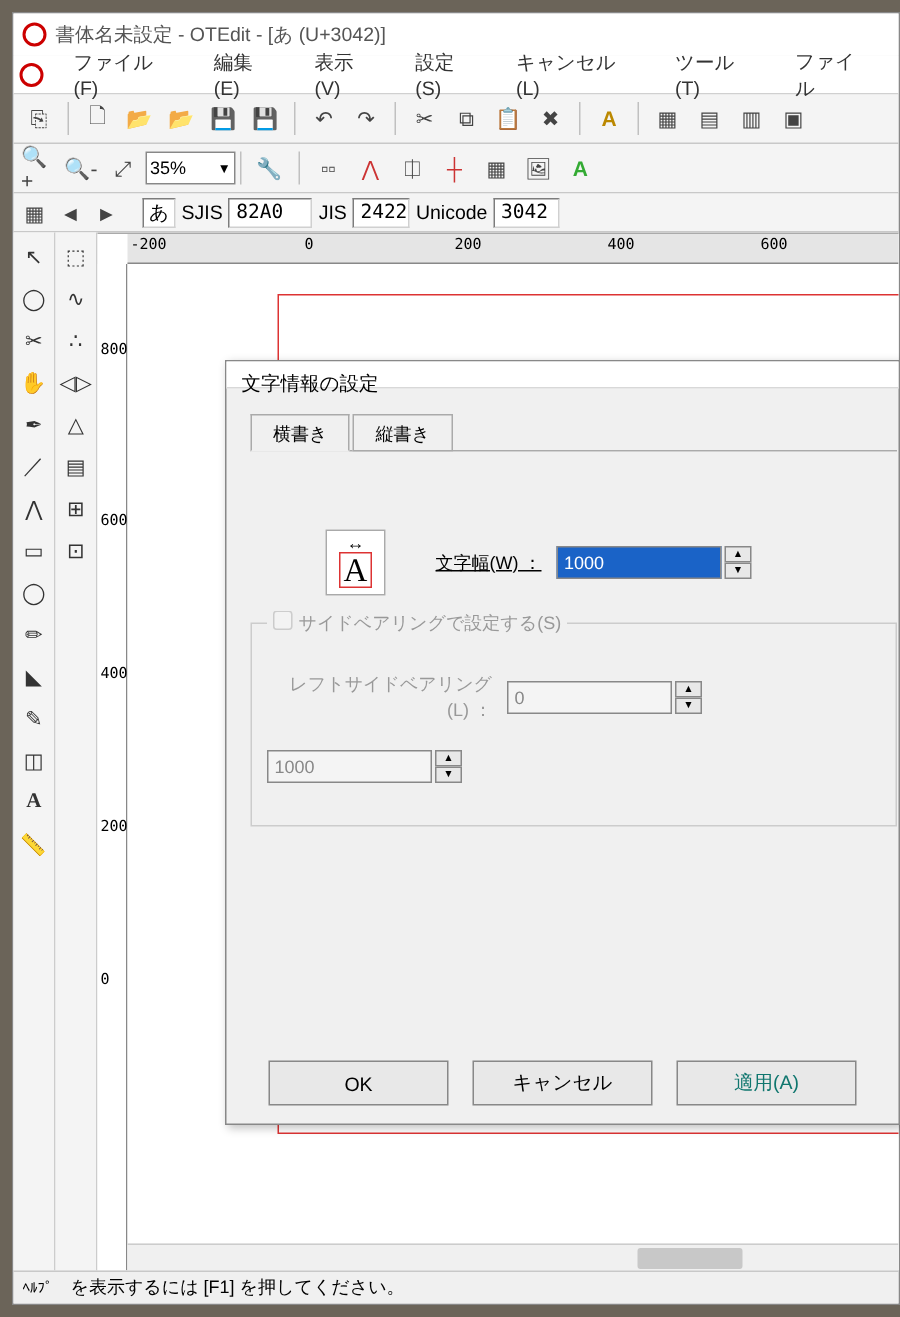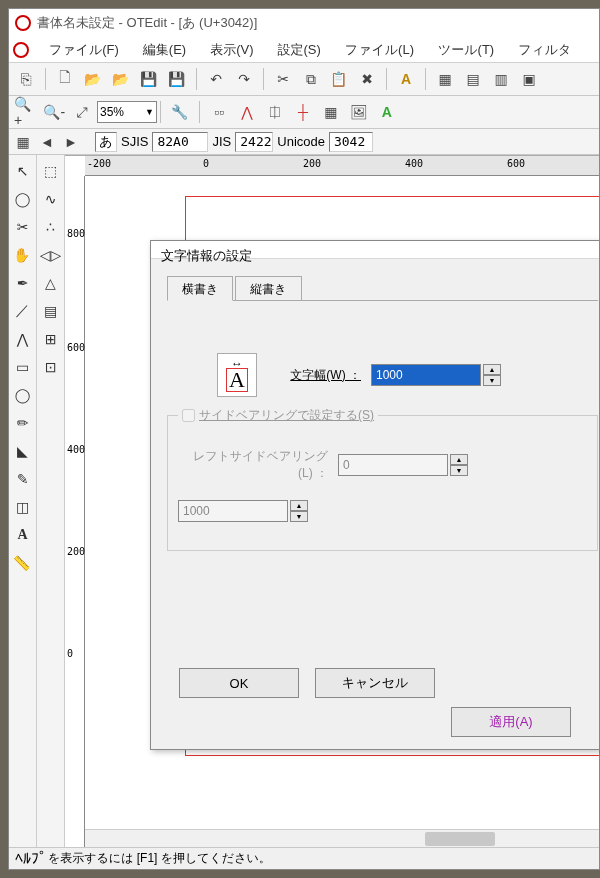--- a/index.html
+++ b/index.html
@@ -163,37 +163,37 @@
   .preview-glyph .arrow { font-size:12px; line-height:8px; }
   .preview-glyph .letter {
     font-family:serif; font-size:22px; border:1px solid #d33; padding:0 2px; line-height:22px;
     margin-top:2px;
   }
   .groupbox {
     border:1px solid #ccc; margin:16px 0 0 0; padding:14px 10px 10px 10px; position:relative;
   }
   .groupbox .legend {
     position:absolute; top:-9px; left:10px; background:#f0f0f0; padding:0 4px;
-    color:#999; font-size:12px; display:flex; align-items:center; gap:4px;text-decoration:underline;
+    color:#999; font-size:12px; display:flex; gap:4px;
   }
   .dialog-buttons {
     position:absolute; bottom:12px; left:0; right:0;
     display:flex; justify-content:center; gap:16px; padding:0 16px;
   }
   .dlg-btn {
     width:120px; height:30px; border:1px solid #888; background:#e8e8e8;
     font-size:13px; cursor:default;
   }
-  .dlg-btn:disabled { color:#a21caf;margin-top:39px; }
+  .dlg-btn:disabled { color:#0f766e; }
   .statusbar {
     position:absolute; bottom:0; left:0; right:0; height:22px;
     background:#f0f0f0; border-top:1px solid #c8c8c8;
     display:flex; align-items:center; padding:0 6px; font-size:12px;
   }
-  .statusbar .hint-label { font-size:16px; margin-right:1px; }
+  .statusbar .hint-label { font-size:10px; margin-right:12px; }
   .scrollbar-h {
     position:absolute; bottom:0; left:20px; right:0; height:18px;
     background:#f0f0f0; border-top:1px solid #ccc;
   }
   .scrollbar-h .thumb { position:absolute; left:340px; top:2px; width:70px; height:14px; background:#c8c8c8; border-radius:2px; }
   input[type=checkbox] { width:13px; height:13px; }
 </style>
 </head>
 <body>
 
@@ -203,23 +203,23 @@
     <div class="app-icon"></div>
     <span>書体名未設定 - OTEdit - [あ (U+3042)]</span>
   </div>
 
   <div class="menubar">
     <div class="app-icon"></div>
     <span class="menu">ファイル(F)</span>
     <span class="menu">編集(E)</span>
     <span class="menu">表示(V)</span>
     <span class="menu">設定(S)</span>
-    <span class="menu">ファイル(L)</span>
+    <span class="menu">キャンセル(L)</span>
     <span class="menu">ツール(T)</span>
-    <span class="menu">フィルタ</span>
+    <span class="menu">ファイル</span>
   </div>
 
   <div class="toolbar">
     <div class="tb-btn">⎘</div>
     <div class="tb-sep"></div>
     <div class="tb-btn">🗋</div>
     <div class="tb-btn">📂</div>
     <div class="tb-btn">📂</div>
     <div class="tb-btn">💾</div>
     <div class="tb-btn">💾</div>

